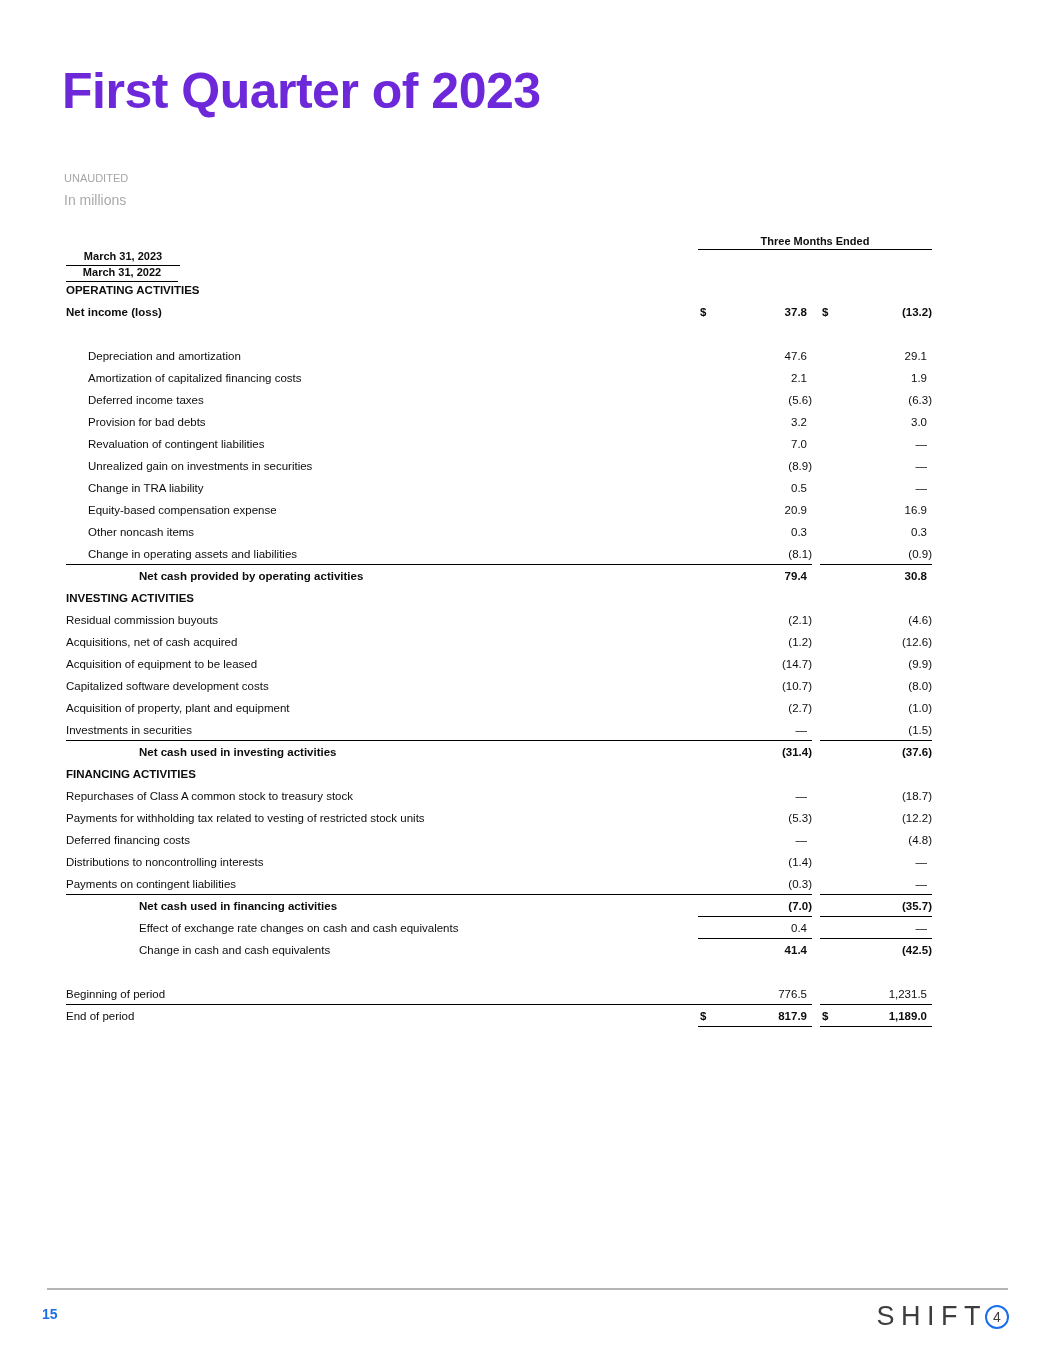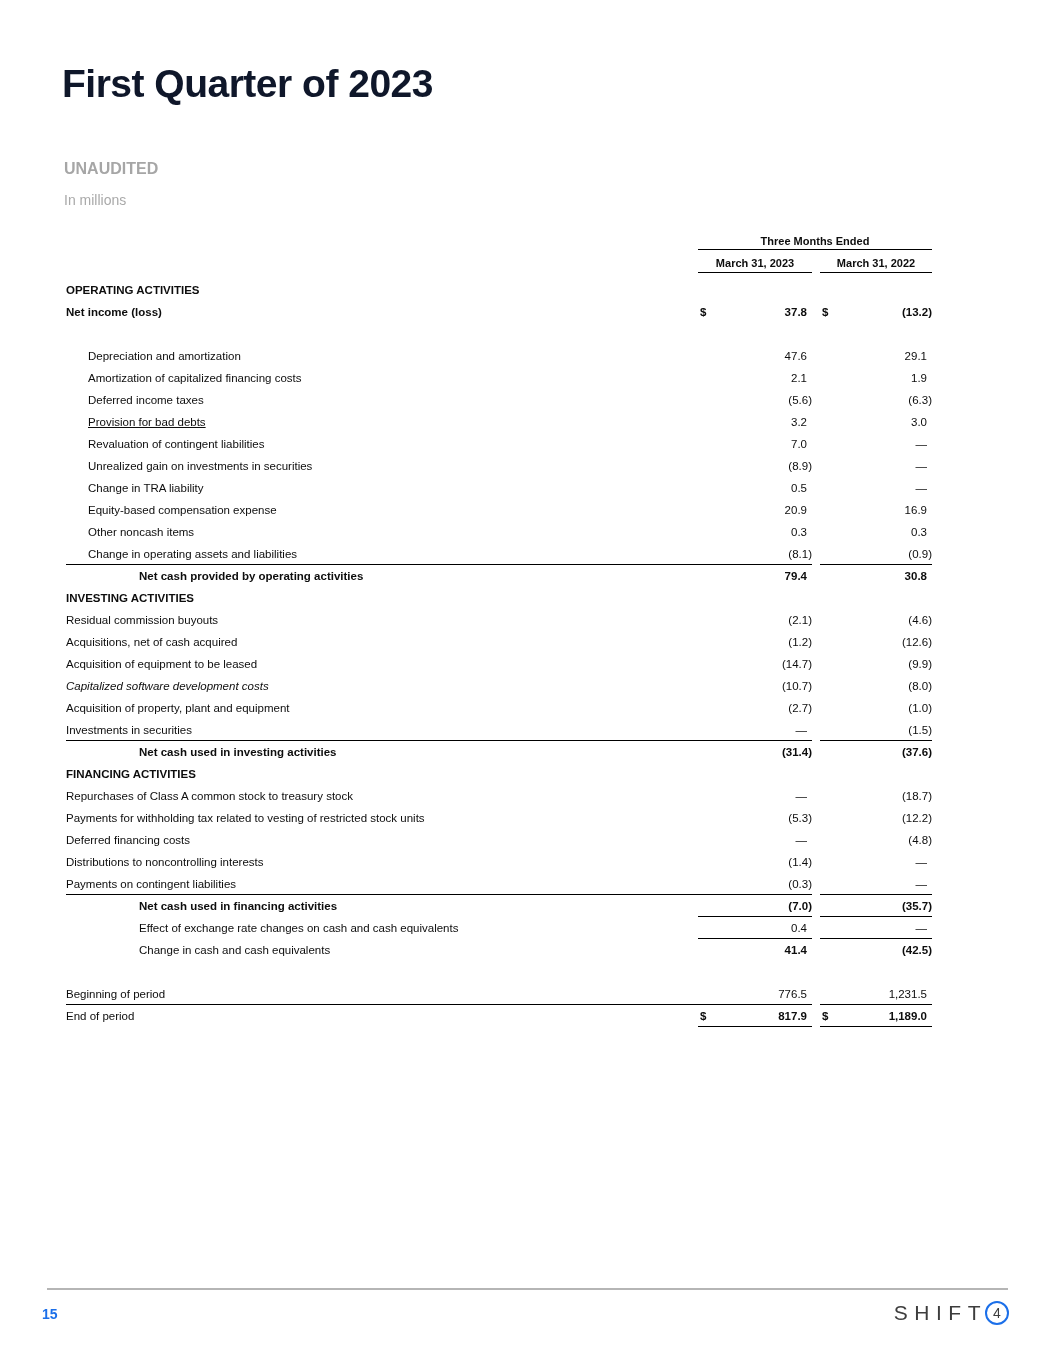--- a/index.html
+++ b/index.html
@@ -9,59 +9,59 @@
     height: 1365px;
     background: #ffffff;
     font-family: "Liberation Sans", sans-serif;
     color: #0d0d0d;
     overflow: hidden;
   }
   .title {
     position: absolute;
     left: 62px;
     top: 62px;
-    font-size: 39px;
+    font-size: 50px;
     font-weight: bold;
     letter-spacing: -0.5px;
-    color: #0f172a;
+    color: #6d28d9;
   }
   .subtitle {
     position: absolute;
     left: 63px;
     top: 133px;
     font-size: 29px;
     font-weight: bold;
     letter-spacing: -0.4px;
     color: #0d0d0d;
   }
   .unaudited {
     position: absolute;
     left: 64px;
-    top: 160px;
-    font-size: 16px;
-    font-weight: bold;
+    top: 172px;
+    font-size: 11px;
+    font-weight: normal;
     color: #a6a6a6;
   }
   .units {
     position: absolute;
     left: 64px;
     top: 192px;
     font-size: 14px;
     color: #a9a9a9;
   }
 
   .cftable {
     position: absolute;
     left: 66px;
     top: 231px;
     width: 866px;
     font-size: 11.5px;
   }
   .thead-period { display: flex; height: 19px; }
-  .thead-cols   { display: flex; height: 23px; }
+  .thead-cols   { display: flex; height: 23px; flex-direction: column; }
   .thead-gap    { height: 6px; }
   .spacer { width: 632px; }
   .period-cell {
     width: 234px;
     display: flex;
     align-items: flex-end;
     justify-content: center;
     font-weight: bold;
     font-size: 11px;
     padding-bottom: 2px;
@@ -127,21 +127,21 @@
     color: #1b6fe9;
   }
   .logo {
     position: absolute;
     right: 46px;
     top: 1301px;
     display: flex;
     align-items: center;
   }
   .logo-text {
-    font-size: 21px;
+    font-size: 27px;
     color: #3d3d3d;
     letter-spacing: 6.5px;
     font-weight: 400;
   }
   .logo-circle {
     width: 20px;
     height: 20px;
     border: 2px solid #1b6fe9;
     border-radius: 50%;
     display: flex;
@@ -221,21 +221,21 @@
           <div class="c-label" style="padding-left: 22px;">Deferred income taxes</div>
           <div class="c-v1">
             <span class="val">(5.6)</span>
           </div>
           <div class="c-gut"></div>
           <div class="c-v2">
             <span class="val">(6.3)</span>
           </div>
         </div>
         <div class="row">
-          <div class="c-label" style="padding-left: 22px; text-decoration: underline;">Provision for bad debts</div>
+          <div class="c-label" style="padding-left: 22px;">Provision for bad debts</div>
           <div class="c-v1">
             <span class="val pos">3.2</span>
           </div>
           <div class="c-gut"></div>
           <div class="c-v2">
             <span class="val pos">3.0</span>
           </div>
         </div>
         <div class="row">
           <div class="c-label" style="padding-left: 22px;">Revaluation of contingent liabilities</div>
@@ -337,21 +337,21 @@
           <div class="c-label" style="padding-left: 0px;">Acquisition of equipment to be leased</div>
           <div class="c-v1">
             <span class="val">(14.7)</span>
           </div>
           <div class="c-gut"></div>
           <div class="c-v2">
             <span class="val">(9.9)</span>
           </div>
         </div>
         <div class="row">
-          <div class="c-label" style="padding-left: 0px; font-style: italic;">Capitalized software development costs</div>
+          <div class="c-label" style="padding-left: 0px;">Capitalized software development costs</div>
           <div class="c-v1">
             <span class="val">(10.7)</span>
           </div>
           <div class="c-gut"></div>
           <div class="c-v2">
             <span class="val">(8.0)</span>
           </div>
         </div>
         <div class="row">
           <div class="c-label" style="padding-left: 0px;">Acquisition of property, plant and equipment</div>

